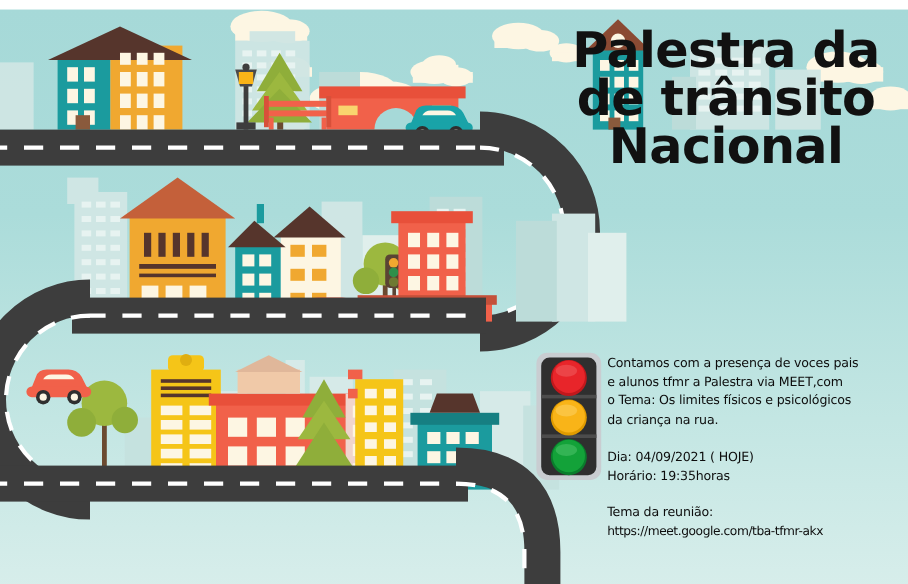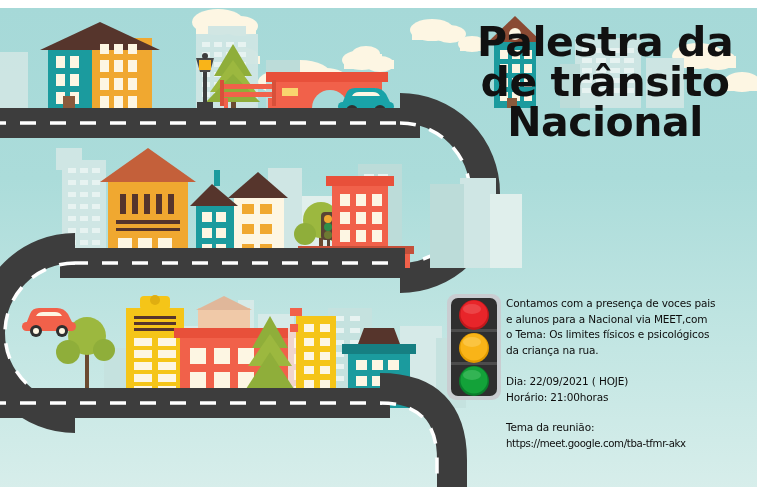--- a/index.html
+++ b/index.html
@@ -645,24 +645,24 @@
   </div>
 
   <div id="title-block">
     <span class="tline">Palestra da</span>
     <span class="tline">de trânsito</span>
     <span class="tline">Nacional</span>
   </div>
 
   <div id="copy-block">
     <p>Contamos com a presença de voces pais</p>
-    <p>e alunos para a Nacional via MEET,com</p>
+    <p>e alunos tfmr a Palestra via MEET,com</p>
     <p>o Tema: Os limites físicos e psicológicos</p>
     <p>da criança na rua.</p>
     <div class="gap-lg"></div>
-    <p>Dia: 22/09/2021 ( HOJE)</p>
-    <p>Horário: 21:00horas</p>
+    <p>Dia: 04/09/2021 ( HOJE)</p>
+    <p>Horário: 19:35horas</p>
     <div class="gap-sm"></div>
     <p>Tema da reunião:</p>
     <p class="link">https://meet.google.com/tba-tfmr-akx</p>
   </div>
 
 </div>
 
 </body></html>

